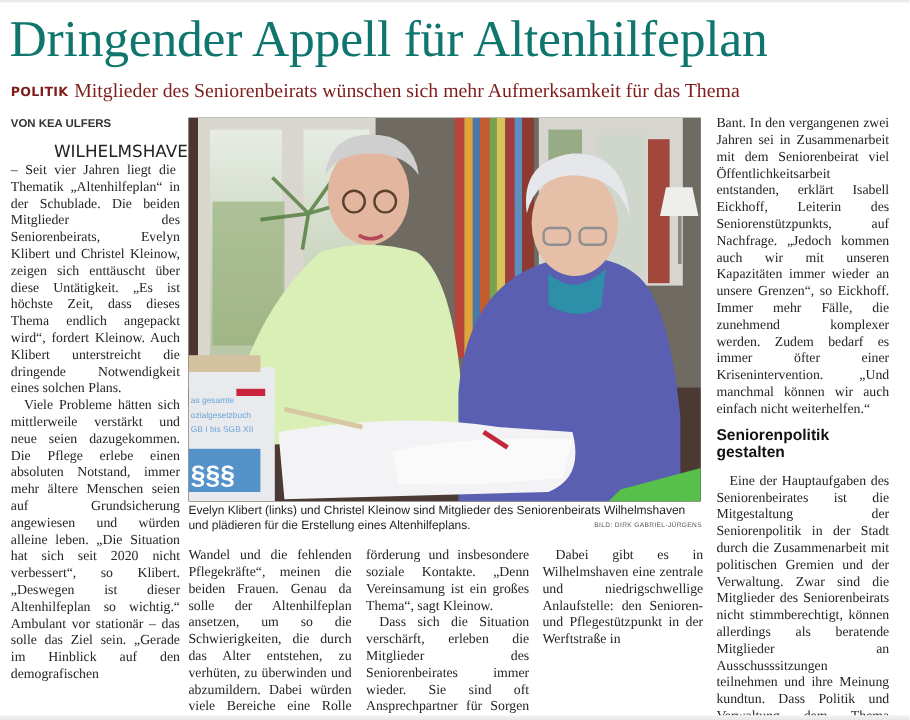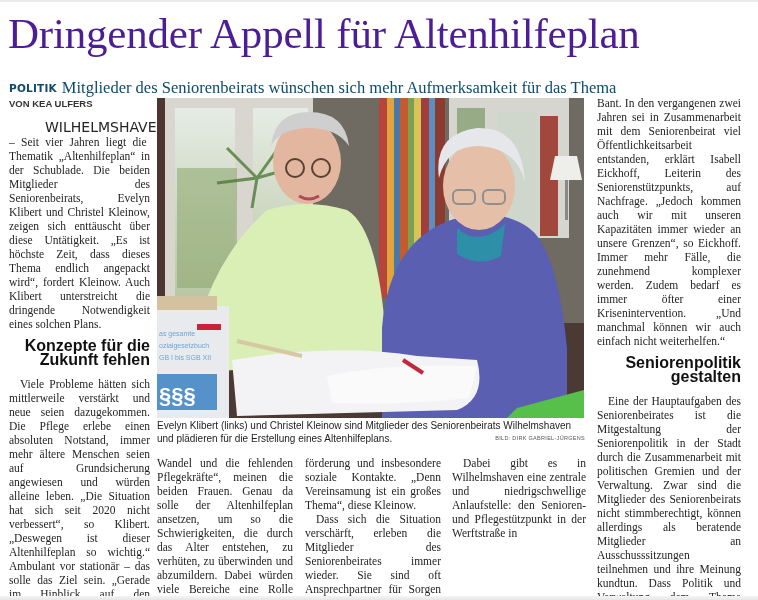--- a/index.html
+++ b/index.html
@@ -7,46 +7,46 @@
     width: 758px; height: 600px; overflow: hidden;
     background: #ffffff; position: relative;
     color: #1d1d1d;
     font-family: "DejaVu Serif", serif;
   }
   .top-rule { position: absolute; left: 0; top: 0; width: 758px; height: 2px; background: #eaeaea; }
   .headline {
     position: absolute; left: 8px; top: 10px;
     font-family: "Liberation Serif", serif;
     font-size: 43px; line-height: 48px; letter-spacing: -0.2px;
-    color: #4c1d95; white-space: nowrap; margin: 0; font-weight: normal;
+    color: #0f766e; white-space: nowrap; margin: 0; font-weight: normal;
   }
   .subline {
-    position: absolute; left: 9px; top: 78px; white-space: nowrap;
-    font-family: "Liberation Serif", serif; font-size: 16.5px; color: #0c4a6e;
+    position: absolute; left: 9px; top: 66px; white-space: nowrap;
+    font-family: "Liberation Serif", serif; font-size: 16.5px; color: #7f1d1d;
   }
   .subline .kicker {
     font-family: "DejaVu Sans", sans-serif; font-weight: bold; font-size: 10.5px;
     letter-spacing: 0.2px; margin-right: 5px; vertical-align: 1px;
   }
   .byline {
     position: absolute; left: 9px; top: 98px;
     font-family: "Liberation Sans", sans-serif; font-size: 9.5px; color: #333; font-weight: bold;
   }
   .col {
     position: absolute;
     font-family: "Liberation Serif", serif;
     font-size: 11.5px; line-height: 14px;
     text-align: justify; hyphens: manual; color: #242424;
   }
   .col p { margin: 0; text-indent: 0; }
   .col p.ind { text-indent: 11px; }
   .dateline { font-family: "DejaVu Sans", sans-serif; font-weight: normal; font-size: 14px; margin-left: 36px; }
   .subhead {
     font-family: "Liberation Sans", sans-serif; font-weight: bold;
-    font-size: 16px; line-height: 14px; color: #111; text-align: right;
+    font-size: 13px; line-height: 14px; color: #111; text-align: left;
     margin: 8px 0 10px 0;
   }
   .c1 { left: 9px; top: 120px; width: 141px; }
   .c2 { left: 157px; top: 456px; width: 136px; }
   .c3 { left: 305px; top: 456px; width: 136px; }
   .c4 { left: 452px; top: 456px; width: 134px; }
   .c5 { left: 597px; top: 96px; width: 144px; }
 
   .photo {
     position: absolute; left: 157px; top: 98px; width: 427px; height: 320px;
@@ -70,21 +70,20 @@
 <h1 class="headline">Dringender Appell für Altenhilfeplan</h1>
 
 <div class="subline">
   <span class="kicker">POLITIK</span><span>Mitglieder des Seniorenbeirats wünschen sich mehr Aufmerksamkeit für das Thema</span>
 </div>
 
 <div class="byline">VON KEA ULFERS</div>
 
 <div class="col c1">
   <p><span class="dateline">WILHELMSHAVEN</span><span> – Seit vier Jahren liegt die Thematik „Altenhilfeplan“ in der Schublade. Die beiden Mitglieder des Seniorenbeirats, Evelyn Klibert und Christel Kleinow, zeigen sich enttäuscht über diese Untätigkeit. „Es ist höchste Zeit, dass dieses Thema endlich angepackt wird“, fordert Kleinow. Auch Klibert unterstreicht die dringende Notwendigkeit eines solchen Plans.</span></p>
-  <div class="subhead">Konzepte für die Zukunft fehlen</div>
   <p class="ind">Viele Probleme hätten sich mittlerweile verstärkt und neue seien dazugekommen. Die Pflege erlebe einen absoluten Notstand, immer mehr ältere Menschen seien auf Grundsicherung angewiesen und würden alleine leben. „Die Situation hat sich seit 2020 nicht verbessert“, so Klibert. „Deswegen ist dieser Altenhilfeplan so wichtig.“ Ambulant vor stationär – das solle das Ziel sein. „Gerade im Hinblick auf den demografischen</p>
 </div>
 
 <div class="photo">
   <svg width="427" height="320" viewBox="0 0 427 320">
     <defs>
       <linearGradient id="win" x1="0" y1="0" x2="0" y2="1">
         <stop offset="0" stop-color="#e6ece4"></stop>
           <stop offset="1" stop-color="#b9c7a6"></stop>
       </linearGradient>
@@ -163,21 +162,21 @@
 <div class="caption">
   <span>Evelyn Klibert (links) und Christel Kleinow sind Mitglieder des Seniorenbeirats Wilhelmshaven und plädieren für die Erstellung eines Altenhilfeplans.</span>
   <span class="credit">BILD: DIRK GABRIEL-JÜRGENS</span>
 </div>
 
 <div class="col c2">
   <p>Wandel und die fehlenden Pflegekräfte“, meinen die beiden Frauen. Genau da solle der Altenhilfeplan ansetzen, um so die Schwierigkeiten, die durch das Alter entstehen, zu verhüten, zu überwinden und abzumildern. Dabei würden viele Bereiche eine Rolle spielen. Unter anderem barrierefreies Wohnen, alternative Wohnformen, Gesundheits-</p>
 </div>
 
 <div class="col c3">
-  <p>förderung und insbesondere soziale Kontakte. „Denn Vereinsamung ist ein großes Thema“, diese Kleinow.</p>
+  <p>förderung und insbesondere soziale Kontakte. „Denn Vereinsamung ist ein großes Thema“, sagt Kleinow.</p>
   <p class="ind">Dass sich die Situation verschärft, erleben die Mitglieder des Seniorenbeirates immer wieder. Sie sind oft Ansprechpartner für Sorgen und Nöte, das sei auch eine ihrer Aufgaben. Doch nicht immer könne man weiterhelfen. Kleinow,</p>
 </div>
 
 <div class="col c4">
   <p class="ind">Dabei gibt es in Wilhelmshaven eine zentrale und niedrigschwellige Anlaufstelle: den Senioren- und Pflegestützpunkt in der Werftstraße in</p>
 </div>
 
 <div class="col c5">
   <p>Bant. In den vergangenen zwei Jahren sei in Zusammenarbeit mit dem Seniorenbeirat viel Öffentlichkeitsarbeit entstanden, erklärt Isabell Eickhoff, Leiterin des Seniorenstützpunkts, auf Nachfrage. „Jedoch kommen auch wir mit unseren Kapazitäten immer wieder an unsere Grenzen“, so Eickhoff. Immer mehr Fälle, die zunehmend komplexer werden. Zudem bedarf es immer öfter einer Krisenintervention. „Und manchmal können wir auch einfach nicht weiterhelfen.“</p>
   <div class="subhead">Seniorenpolitik gestalten</div>

